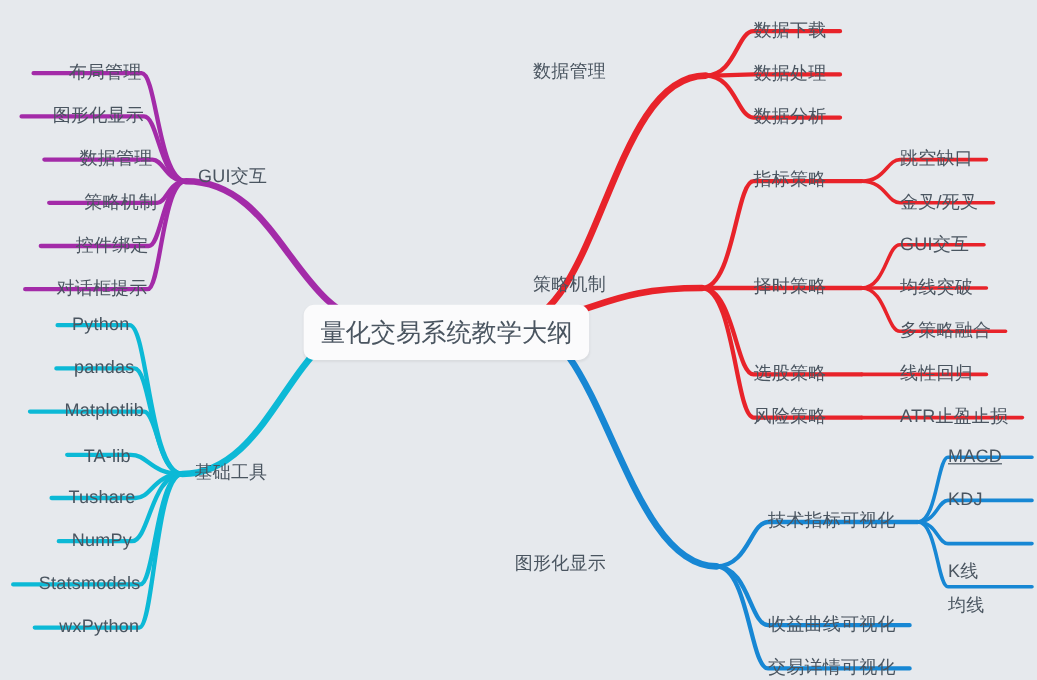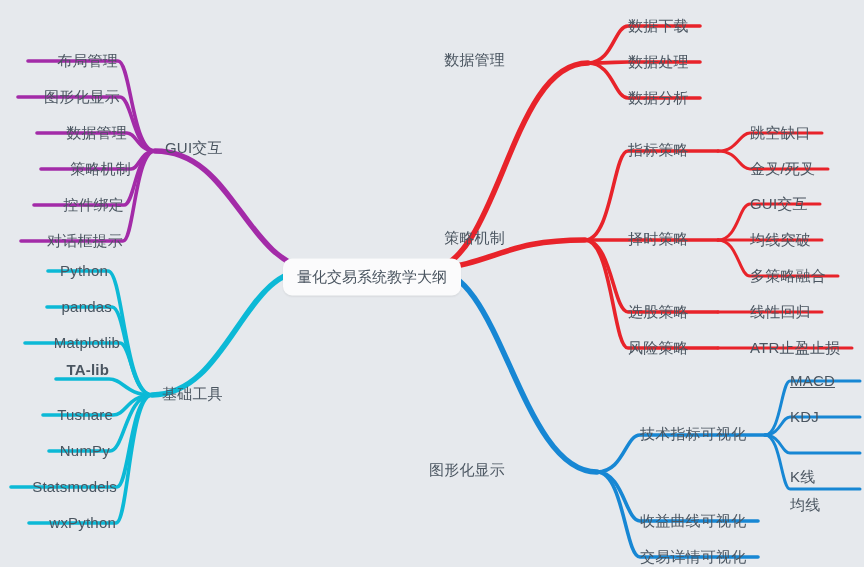--- a/index.html
+++ b/index.html
@@ -19,21 +19,21 @@
     letter-spacing:.2px;
   }
   .lvl1{font-size:15px;}
   .lvl2{font-size:15px;}
   .lvl3{font-size:15px;}
   .center-node{
     position:absolute;
     background:#fbfbfc;
     border-radius:9px;
     color:#4a5560;
-    font-size:15px;
+    font-size:21px;
     padding:9px 14px;
     white-space:nowrap;
     box-shadow:0 1px 2px rgba(0,0,0,.06);
   }
   .anchor-left{transform:translate(-100%,-100%);}
   .anchor-right{transform:translate(0,-100%);}
 </style>
 </head>
 <body>
 
@@ -86,21 +86,21 @@
       <div class="node-label lvl2 anchor-left" style="left: 118px; top: 68px;">布局管理</div>
       <div class="node-label lvl2 anchor-left" style="left: 120px; top: 104px;">图形化显示</div>
       <div class="node-label lvl2 anchor-left" style="left: 127px; top: 140px;">数据管理</div>
       <div class="node-label lvl2 anchor-left" style="left: 131px; top: 176px;">策略机制</div>
       <div class="node-label lvl2 anchor-left" style="left: 124px; top: 212px;">控件绑定</div>
       <div class="node-label lvl2 anchor-left" style="left: 123px; top: 248px;">对话框提示</div>
       <div class="node-label lvl1 anchor-right" style="left: 162px; top: 401px;">基础工具</div>
       <div class="node-label lvl2 anchor-left" style="left: 108px; top: 278px;">Python</div>
       <div class="node-label lvl2 anchor-left" style="left: 112px; top: 314px;">pandas</div>
       <div class="node-label lvl2 anchor-left" style="left: 120px; top: 350px;">Matplotlib</div>
-      <div class="node-label lvl2 anchor-left" style="left: 109px; top: 377px; font-weight: bold;">TA-lib</div>
+      <div class="node-label lvl2 anchor-left" style="left: 109px; top: 388px;">TA-lib</div>
       <div class="node-label lvl2 anchor-left" style="left: 113px; top: 422px;">Tushare</div>
       <div class="node-label lvl2 anchor-left" style="left: 110px; top: 458px;">NumPy</div>
       <div class="node-label lvl2 anchor-left" style="left: 117px; top: 494px;">Statsmodels</div>
       <div class="node-label lvl2 anchor-left" style="left: 116px; top: 530px;">wxPython</div>
       <div class="node-label lvl1 anchor-left" style="left: 505px; top: 67px;">数据管理</div>
       <div class="node-label lvl2 anchor-right" style="left: 628px; top: 33px;">数据下载</div>
       <div class="node-label lvl2 anchor-right" style="left: 628px; top: 69px;">数据处理</div>
       <div class="node-label lvl2 anchor-right" style="left: 628px; top: 105px;">数据分析</div>
       <div class="node-label lvl1 anchor-left" style="left: 505px; top: 245px;">策略机制</div>
       <div class="node-label lvl2 anchor-right" style="left: 628px; top: 157px;">指标策略</div>

